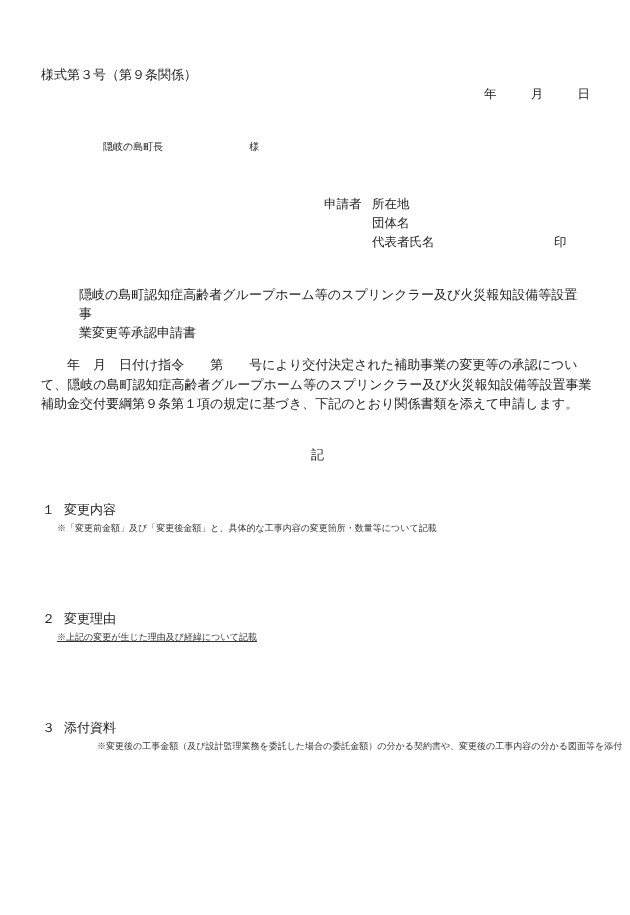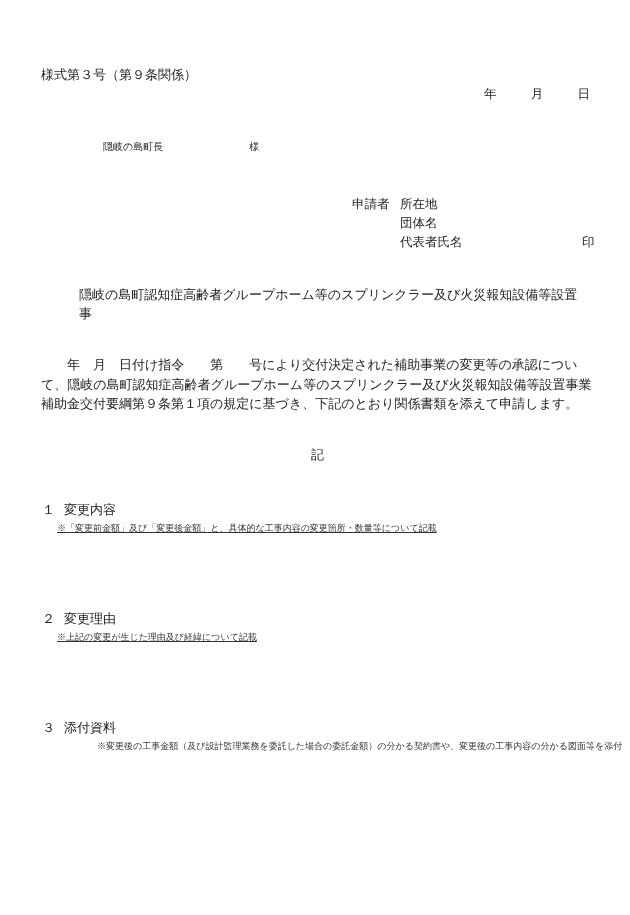--- a/index.html
+++ b/index.html
@@ -8,32 +8,32 @@
       font-family: "DejaVu Serif", "Liberation Serif", serif;
       color: #222; font-size: 13px;
     }
     .abs { position: absolute; white-space: nowrap; }
     .form-no { left: 41px; top: 66px; font-size: 13px; }
     .date { top: 86px; right: 40px; font-size: 12.5px; font-family: Liberation Serif, serif; }
     .date span { display: inline-block; }
     .addressee { left: 55px; top: 140px; font-size: 10px; margin-left: 48px; }
     .addressee .sama { margin-left: 86px; }
     .applicant { left: 324px; top: 194px; font-size: 12.5px; line-height: 19px; }
-    .applicant .row { display: flex; margin-left: 28px; }
+    .applicant .row { display: flex; }
     .applicant .lbl { width: 48px; }
     .applicant .fld { width: 180px; }
     .applicant .seal { margin-left: 2px; }
     .title { left: 79px; top: 285px; font-size: 13px; line-height: 19px; white-space: normal; width: 500px; }
     .body-text { left: 41px; top: 355px; width: 552px; font-size: 13px; line-height: 19.5px; white-space: normal; }
     .body-text .indent { display: inline-block; width: 26px; }
     .ki { left: 311px; top: 446px; font-size: 13px; }
     .section { left: 42px; font-size: 13px; }
     .section .num { display: inline-block; width: 22px; }
     .note { left: 57px; font-size: 9px; color: #333; }
-    .s1 { top: 501px; } .n1 { top: 522px; text-decoration: underline; }
+    .s1 { top: 501px; } .n1 { top: 522px; }
     .s2 { top: 610px; } .n2 { top: 631px; text-decoration: underline; }
     .s3 { top: 719px; } .n3 { top: 740px; margin-left: 40px; }
   </style>
 </head>
 <body>
 
 <div class="abs form-no">様式第３号（第９条関係）</div>
 
 <div class="abs date">
   <span>年</span>
@@ -58,20 +58,21 @@
   </div>
   <div class="row">
     <span class="lbl"></span>
     <span class="fld">代表者氏名</span>
     <span class="seal">印</span>
   </div>
 </div>
 
 <div class="abs title">
   <div>隠岐の島町認知症高齢者グループホーム等のスプリンクラー及び火災報知設備等設置事</div>
+  <div>業変更等承認申請書</div>
 </div>
 
 <div class="abs body-text"><span class="indent"></span><span>年　月　日付け指令　　第　　号により交付決定された補助事業の変更等の承認について、隠岐の島町認知症高齢者グループホーム等のスプリンクラー及び火災報知設備等設置事業補助金交付要綱第９条第１項の規定に基づき、下記のとおり関係書類を添えて申請します。</span></div>
 
 <div class="abs ki">記</div>
 
 <div class="abs section s1">
   <span class="num">１</span><span>変更内容</span>
 </div>
 <div class="abs note n1">※「変更前金額」及び「変更後金額」と、具体的な工事内容の変更箇所・数量等について記載</div>

